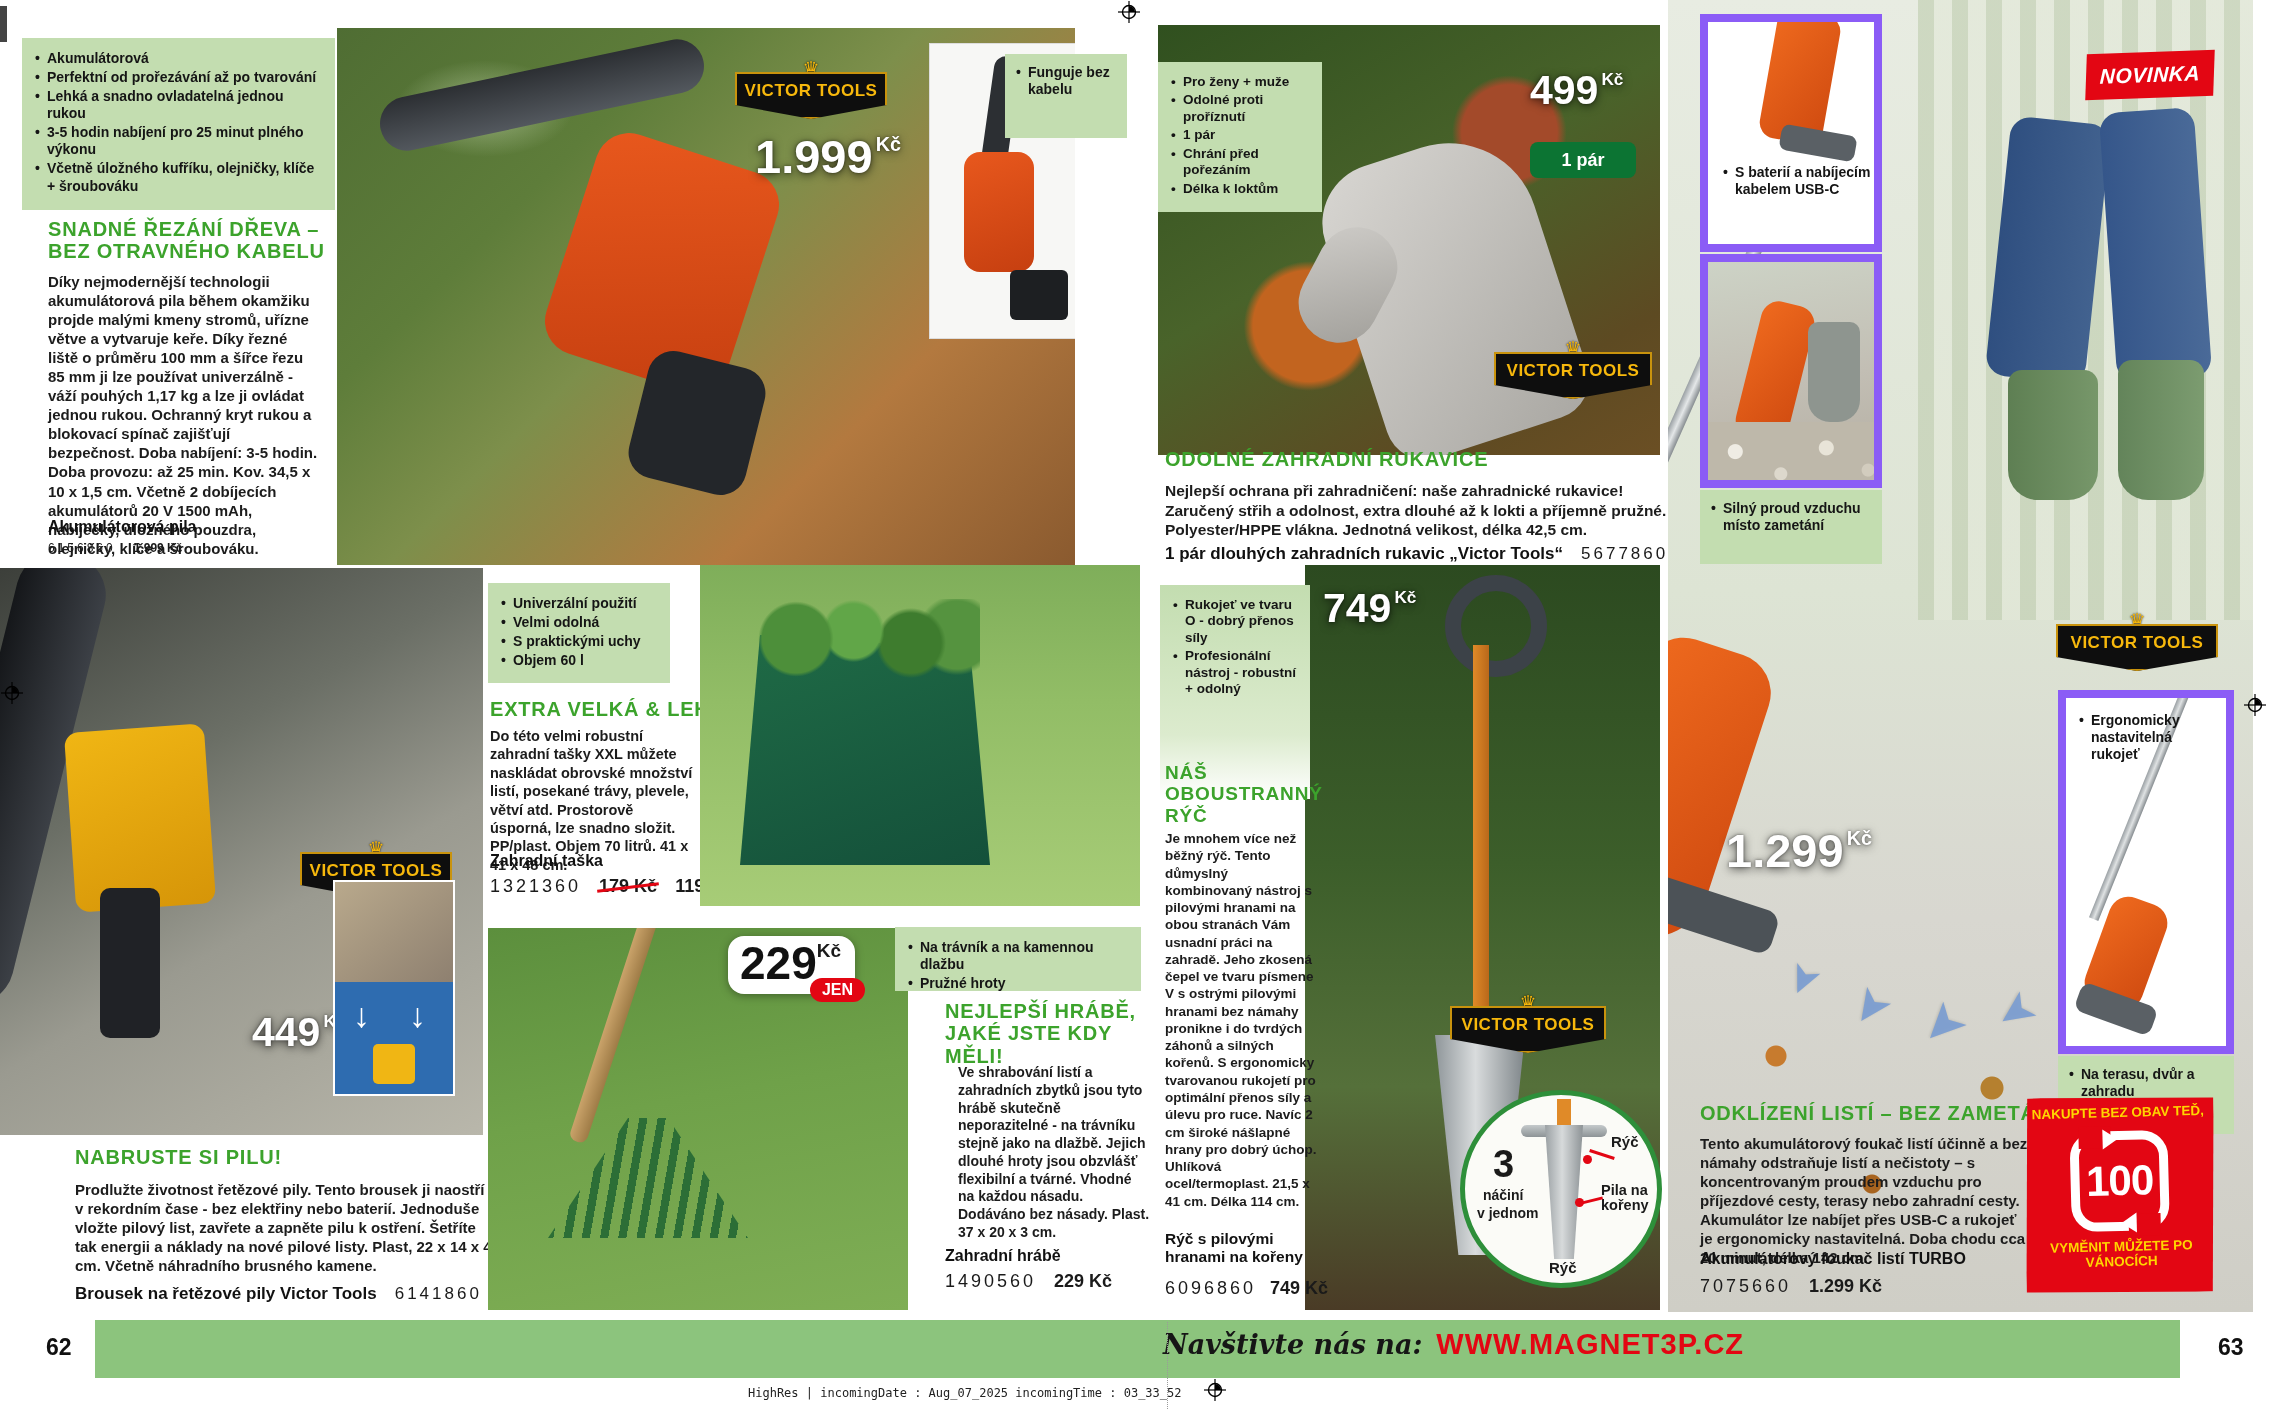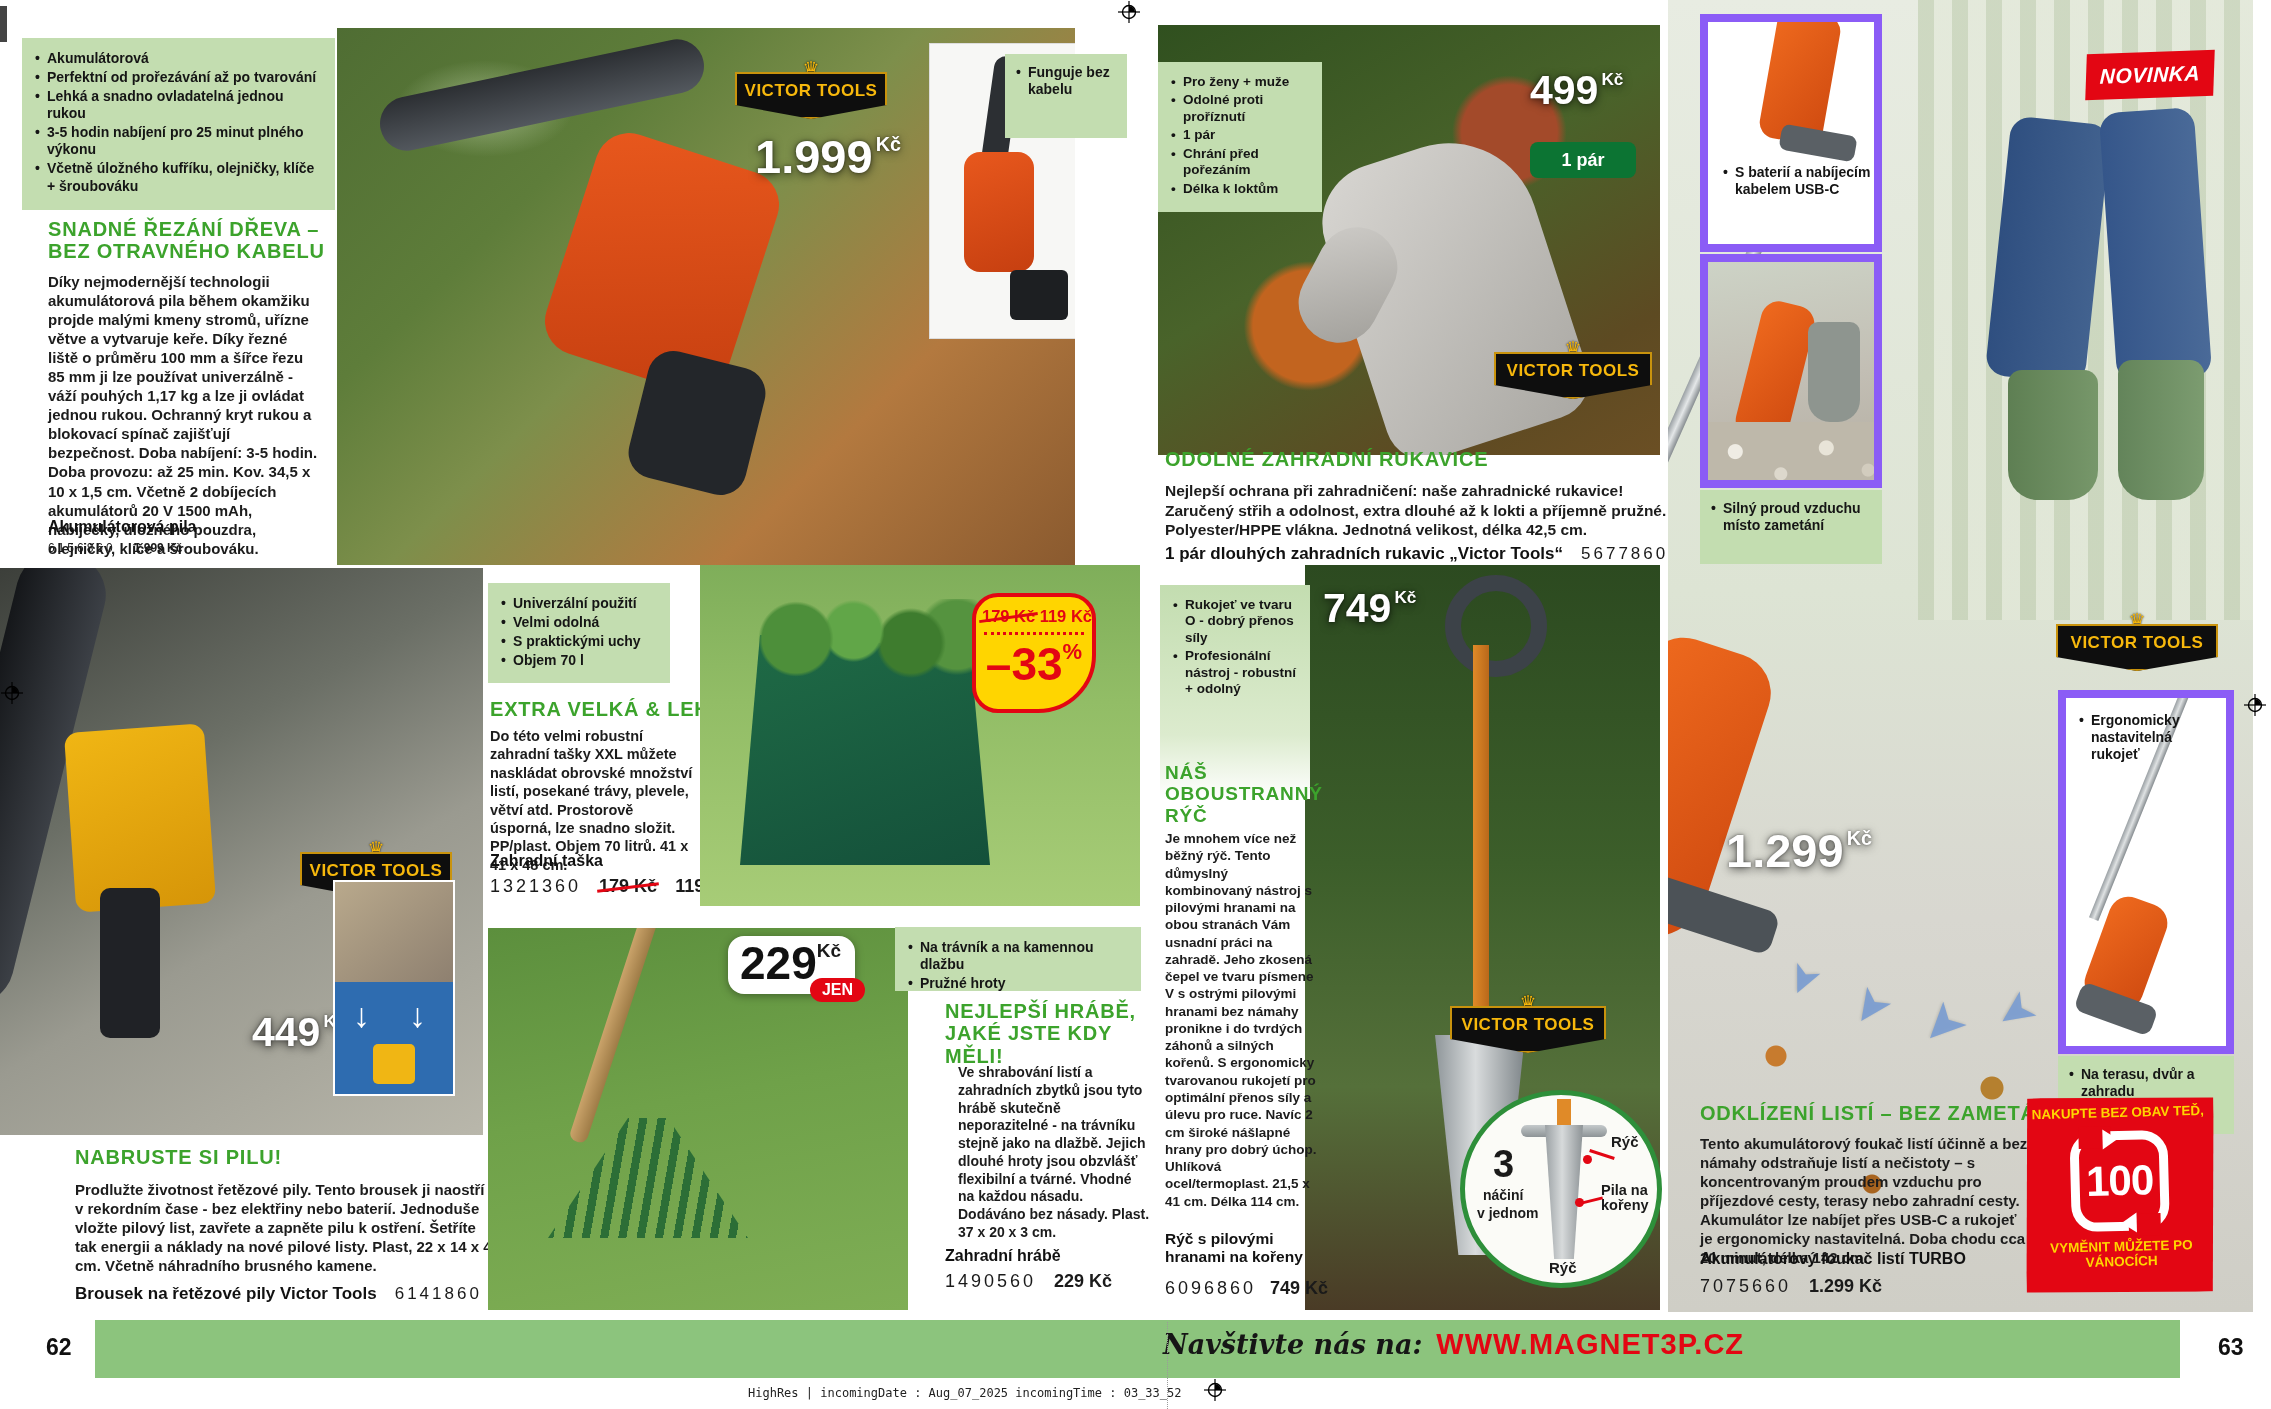--- a/index.html
+++ b/index.html
@@ -159,43 +159,35 @@
     <span class="prod-name">Brousek na řetězové pily Victor Tools</span>
     <span class="sku">6141860</span>
     <span class="pr">449 Kč</span>
   </div>
 
   <div class="bullets-box" style="left:488px;top:583px;width:182px;height:100px;">
     <ul class="bul fs14">
       <li>Univerzální použití</li>
       <li>Velmi odolná</li>
       <li>S praktickými uchy</li>
-      <li>Objem 70 l</li>
+      <li>Objem 60 l</li>
     </ul>
   </div>
   <div class="abs green-head" style="left:490px;top:698px;font-size:20px;">EXTRA VELKÁ &amp; LEHKÁ</div>
   <div class="abs desc" style="left:490px;top:727px;width:208px;font-size:14.5px;">Do této velmi robustní zahradní tašky XXL můžete naskládat obrovské množství listí, posekané trávy, plevele, větví atd. Prostorově úsporná, lze snadno složit. PP/plast. Objem 70 litrů. 41 x 41 x 48 cm.</div>
   <div class="abs prod-name" style="left:490px;top:852px;font-size:16px;">Zahradní taška</div>
   <div class="abs row-line" style="left:490px;top:876px;font-size:18px;">
     <span class="sku">1321360</span>
     <span class="pr strike">179 Kč</span>
     <span class="pr">119 Kč</span>
   </div>
   <div class="photo" style="left:700px;top:565px;width:440px;height:341px;
               background:linear-gradient(180deg,#7fae5a 0%,#92bd66 40%,#a7cc77 100%);">
     <div class="shape" style="left:40px;top:70px;width:250px;height:230px;background:linear-gradient(160deg,#1f6b46,#14503a);clip-path:polygon(8% 0,92% 6%,100% 100%,0 100%);"></div>
     <div class="shape" style="left:50px;top:34px;width:230px;height:80px;background:radial-gradient(circle at 20% 50%,#4d8f3a 18%,transparent 20%),radial-gradient(circle at 45% 40%,#61a648 20%,transparent 23%),radial-gradient(circle at 70% 55%,#3e7c2e 18%,transparent 21%),radial-gradient(circle at 90% 45%,#55933f 16%,transparent 19%);"></div>
-    <div class="disc-badge" style="left:272px;top:28px;width:124px;height:120px;">
-      <div style="white-space:nowrap;">
-        <span class="disc-old">179 Kč</span>
-        <span class="disc-new">119 Kč</span>
-      </div>
-      <div class="disc-sep"></div>
-      <div class="disc-pct"><span>–33</span><span class="pctsign">%</span></div>
-    </div>
   </div>
 
   <div class="photo" style="left:488px;top:928px;width:420px;height:382px;
               background:linear-gradient(170deg,#5c8f3d 0%,#6fa149 45%,#7fae55 100%);">
     <div class="shape" style="left:120px;top:-40px;width:18px;height:260px;background:linear-gradient(90deg,#caa36a,#9e7b46);transform:rotate(18deg);border-radius:8px;"></div>
     <div class="shape" style="left:60px;top:190px;width:200px;height:120px;background:repeating-linear-gradient(100deg,#2c6e36 0 8px,transparent 8px 18px);clip-path:polygon(40% 0,60% 0,100% 100%,0 100%);"></div>
     <div class="rake-badge" style="left:240px;top:8px;">
       <span class="num">229</span><span class="cur">Kč</span>
       <span class="jen-pill">JEN</span>
     </div>

